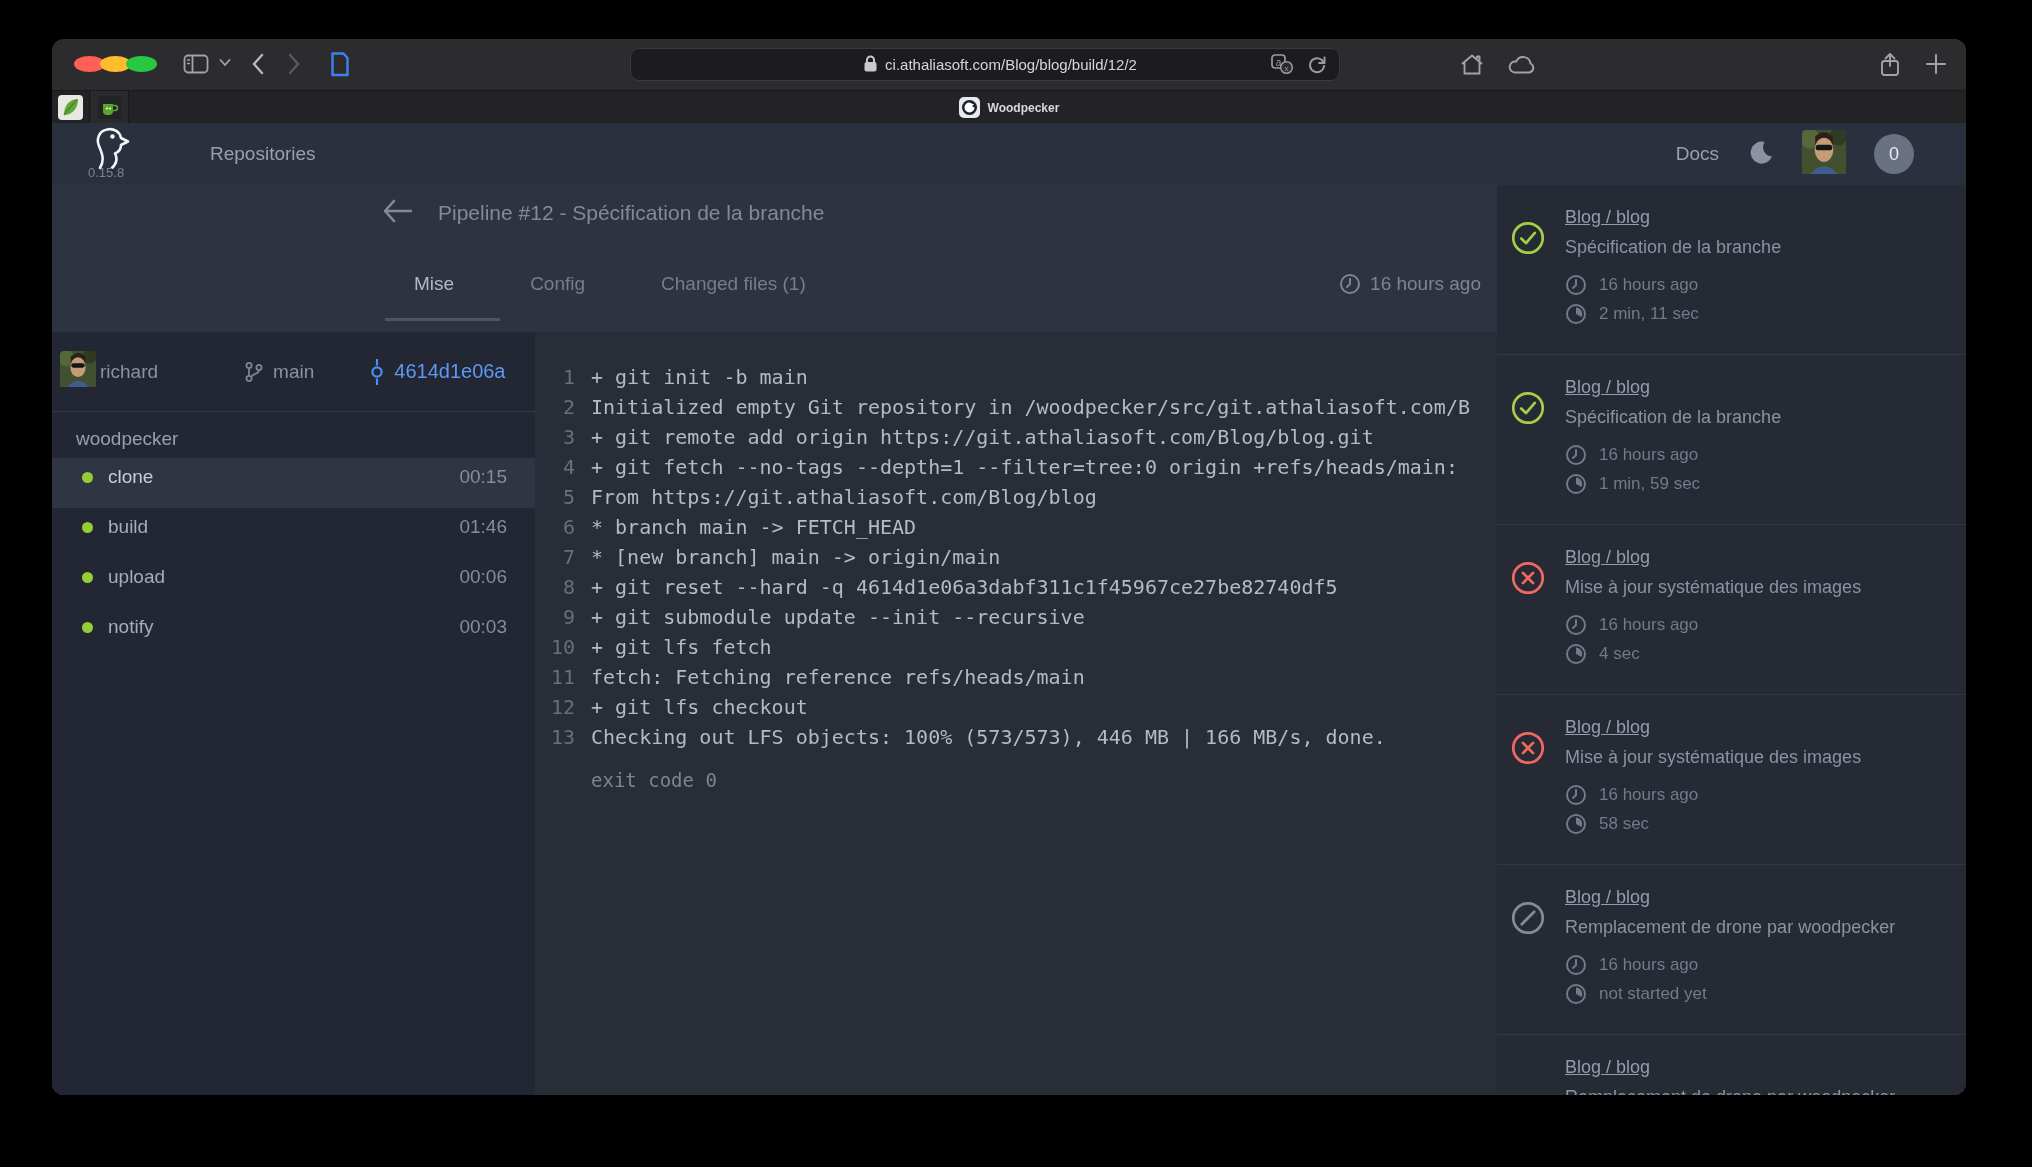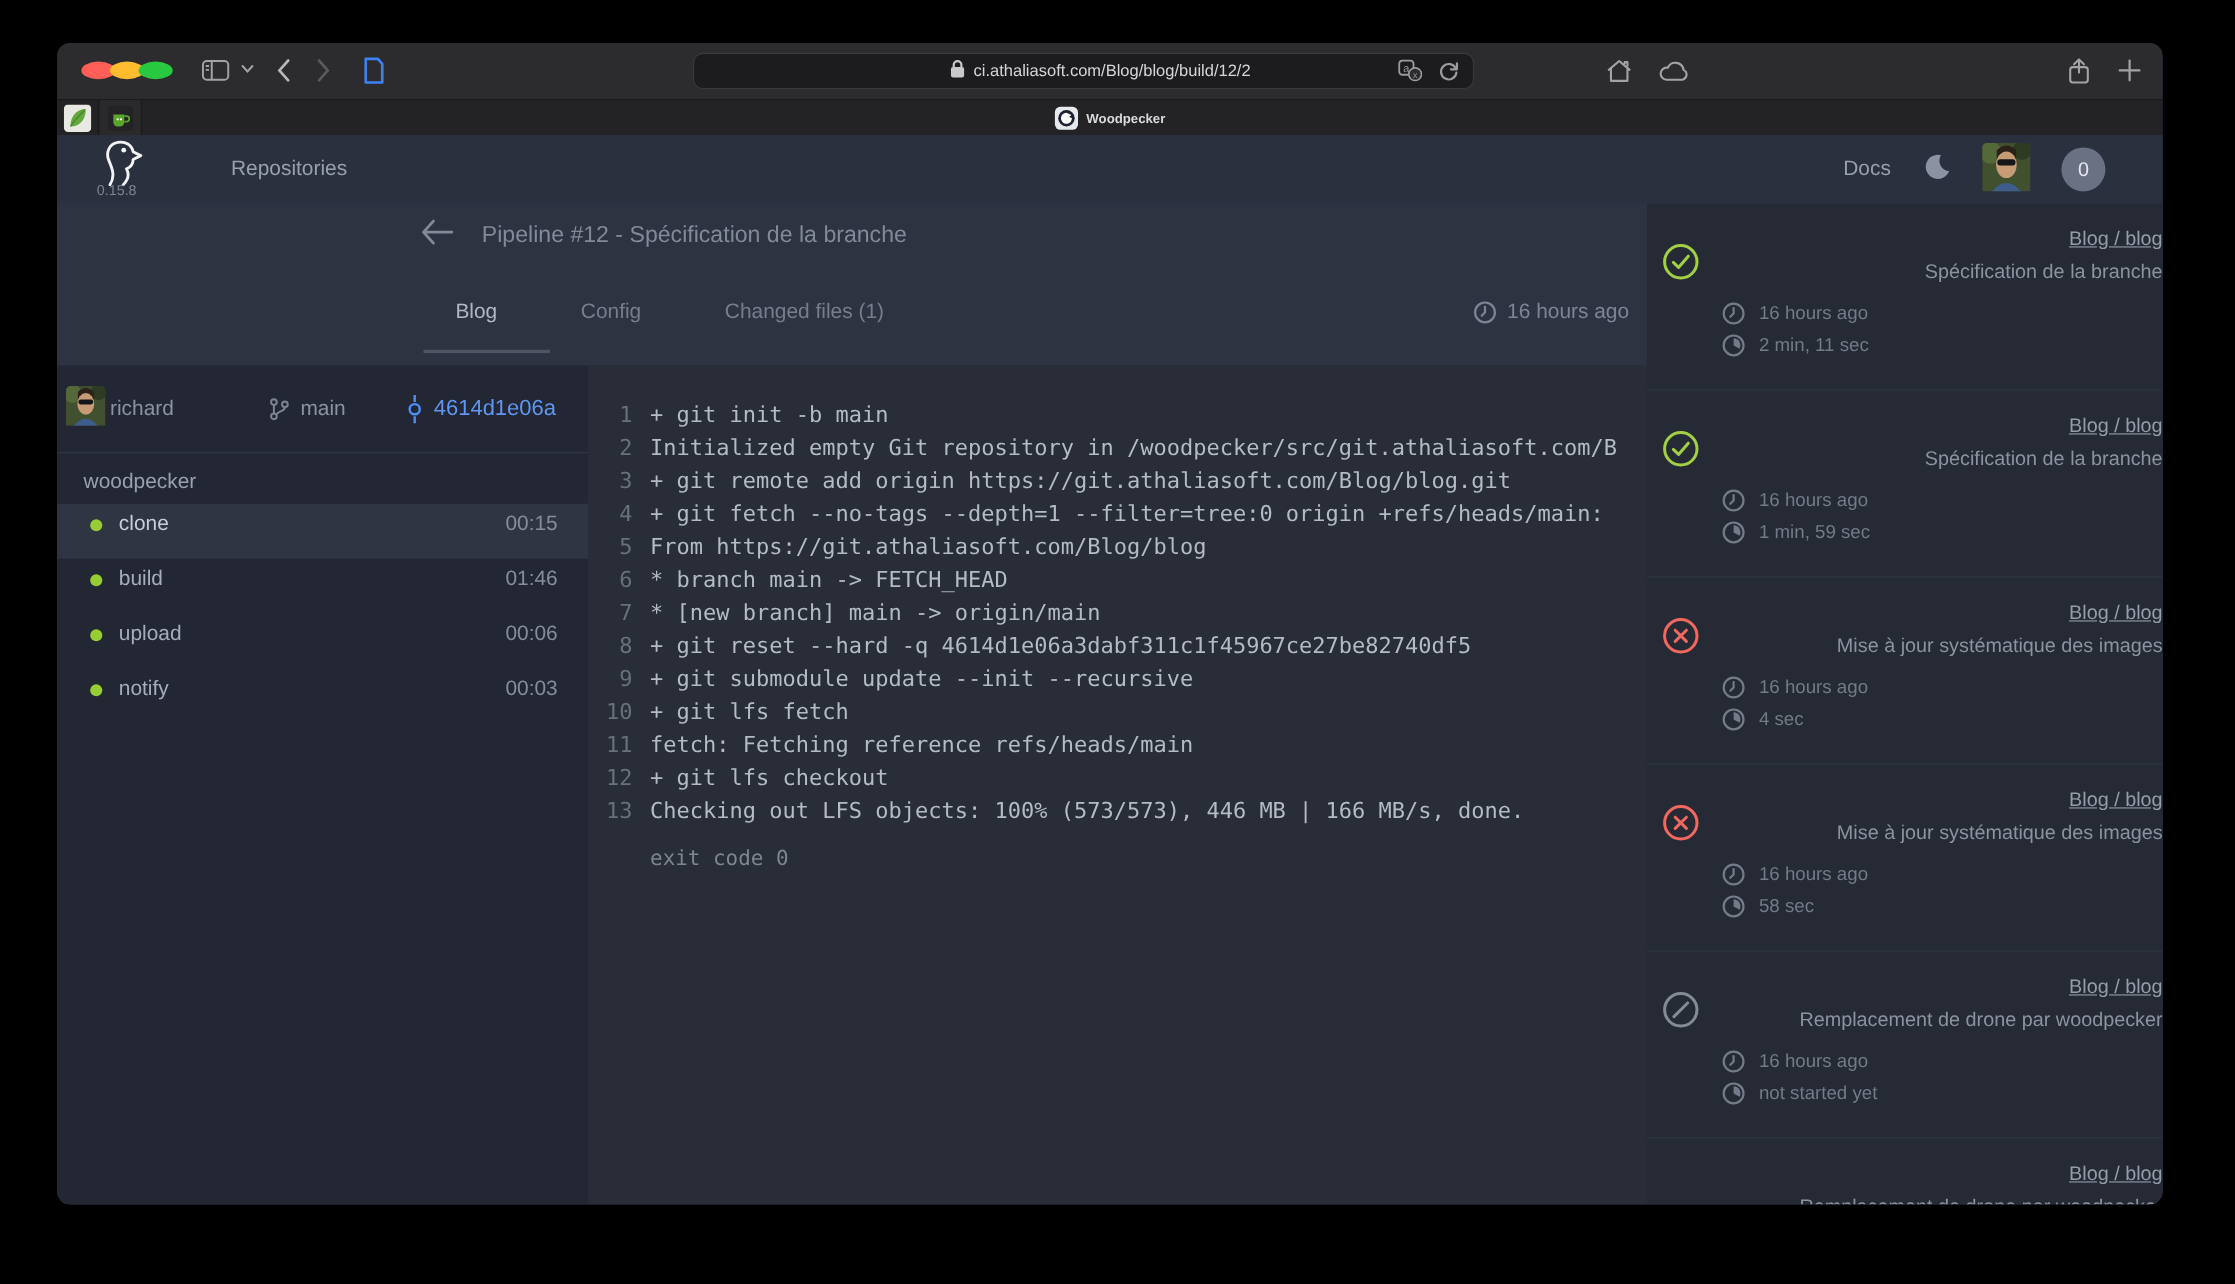--- a/index.html
+++ b/index.html
@@ -75,21 +75,21 @@
   .step .dur { margin-left:auto; color:#868d99; }
 
   .log-panel { flex:1; background:#282d38; padding-top:30px; overflow:hidden;
                font-family:"DejaVu Sans Mono", monospace; font-size:20px; }
   .log-line { height:30px; line-height:30px; white-space:pre; display:flex; }
   .log-line .num { width:40px; text-align:right; color:#687078; flex:none; }
   .log-line .txt { margin-left:16px; color:#b4bac6; white-space:pre; }
   .exit-code { margin-top:17px; margin-left:56px; color:#7d8590; font-size:19px; }
 
   
-  .side-panel { width:469px; height:910px; background:#252a35; overflow:hidden;text-align:right; }
+  .side-panel { width:469px; height:910px; background:#252a35; overflow:hidden; }
   .entry { height:170px; position:relative; border-bottom:1px solid #313844; padding:22px 0 0 68px; }
   .entry:last-child { border-bottom:none; }
   .status-icon { position:absolute; left:14px; top:36px; }
   .repo-link { font-size:18px; color:#959caa; text-decoration:underline; }
   .entry-msg { margin-top:9px; font-size:18px; color:#8b92a0; }
   .entry-meta { margin-top:14px; display:flex; align-items:center; gap:12px;
                 color:#737a88; font-size:17px; height:26px; }
   .entry-meta + .entry-meta { margin-top:3px; }
 </style>
 </head>
@@ -281,21 +281,21 @@
           <div class="page-head">
             <div class="title-row">
               <span>
                 <svg width="30" height="24" viewBox="0 0 30 24">
                     <path d="M12 2 3 12l9 10 M3.5 12 H29" fill="none" stroke="#828997" stroke-width="2.6" stroke-linecap="round" stroke-linejoin="round"></path>
                   </svg>
               </span>
               <span class="page-title">Pipeline #12 - Spécification de la branche</span>
             </div>
             <div class="tabs-row">
-              <span class="tab active">Blog</span>
+              <span class="tab active">Mise</span>
               <span class="tab">Config</span>
               <span class="tab">Changed files (1)</span>
             </div>
             <span class="tab-underline"></span>
             <span class="time-ago">
               <svg width="22" height="22" viewBox="0 0 22 22">
                   <use href="#i-clock"></use>
                 </svg>
               <span>16 hours ago</span>
             </span>

